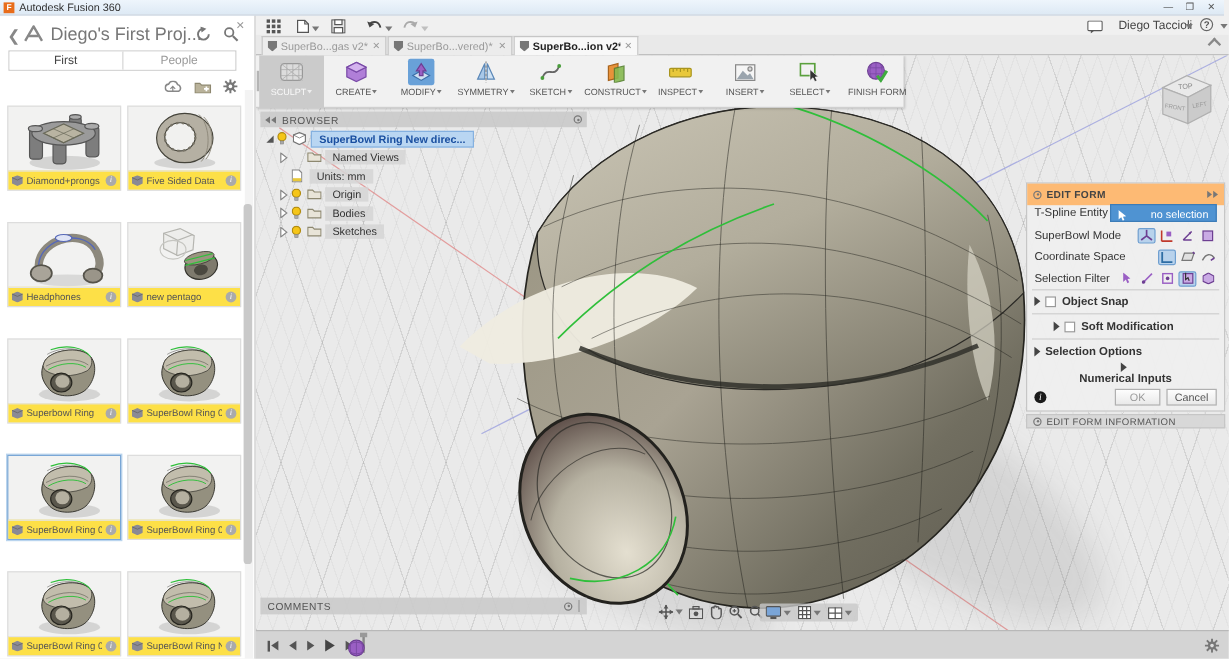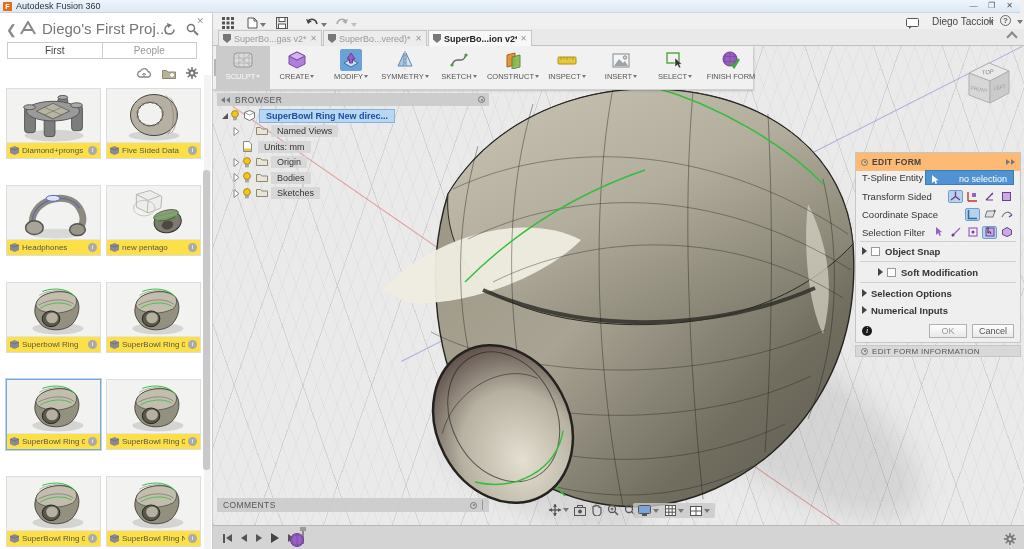--- a/index.html
+++ b/index.html
@@ -766,21 +766,21 @@
     <div class="ef-row" style="top:16px;">
       <span class="ef-label">T-Spline Entity</span>
       <span id="ef-nosel">
         <svg width="7" height="9">
             <polygon points="0,0 0,8 2.4,6 3.6,9 5,8.3 3.8,5.6 6.5,5.2" fill="#fff"></polygon>
           </svg>
         <span>no selection</span>
       </span>
     </div>
     <div class="ef-row" style="top:35px;">
-      <span class="ef-label">Transform Sided</span>
+      <span class="ef-label">SuperBowl Mode</span>
       <span class="ef-icons" id="icons-transform">
           <span class="mini on">
             <svg width="11" height="11">
               <path d="M5.5,5.5 L5.5,0.5 M5.5,5.5 L1,9 M5.5,5.5 L10,9" stroke="#6d3f92" stroke-width="1.4" fill="none"></path>
             </svg>
           </span>
           <span class="mini">
             <svg width="11" height="11">
               <path d="M1,10 L1,1 M1,10 L10,10" stroke="#c0392b" stroke-width="1.4" fill="none"></path>
               <rect x="5" y="2" width="4" height="4" fill="#9a5fc4"></rect>
@@ -864,21 +864,21 @@
     <div class="ef-row" style="top:111px;margin-left:16px;">
       <i class="exp-tri"></i>
       <span class="cbox"></span>
       <span class="ef-sec-label">Soft Modification</span>
     </div>
     <div class="ef-div" style="top:129px;"></div>
     <div class="ef-row" style="top:132px;align-items:center;">
       <i class="exp-tri"></i>
       <span class="ef-sec-label">Selection Options</span>
     </div>
-    <div class="ef-row" style="top:149px;">
+    <div class="ef-row" style="top:149px;flex-direction:column;">
       <i class="exp-tri"></i>
       <span class="ef-sec-label">Numerical Inputs</span>
     </div>
     <div class="ef-row" style="top:170px;gap:5px;">
       <span id="ef-info-ico">i</span>
       <span style="flex:1;"></span>
       <span class="btn" id="ok-btn">OK</span>
       <span class="btn" id="cancel-btn">Cancel</span>
     </div>
   </div>

